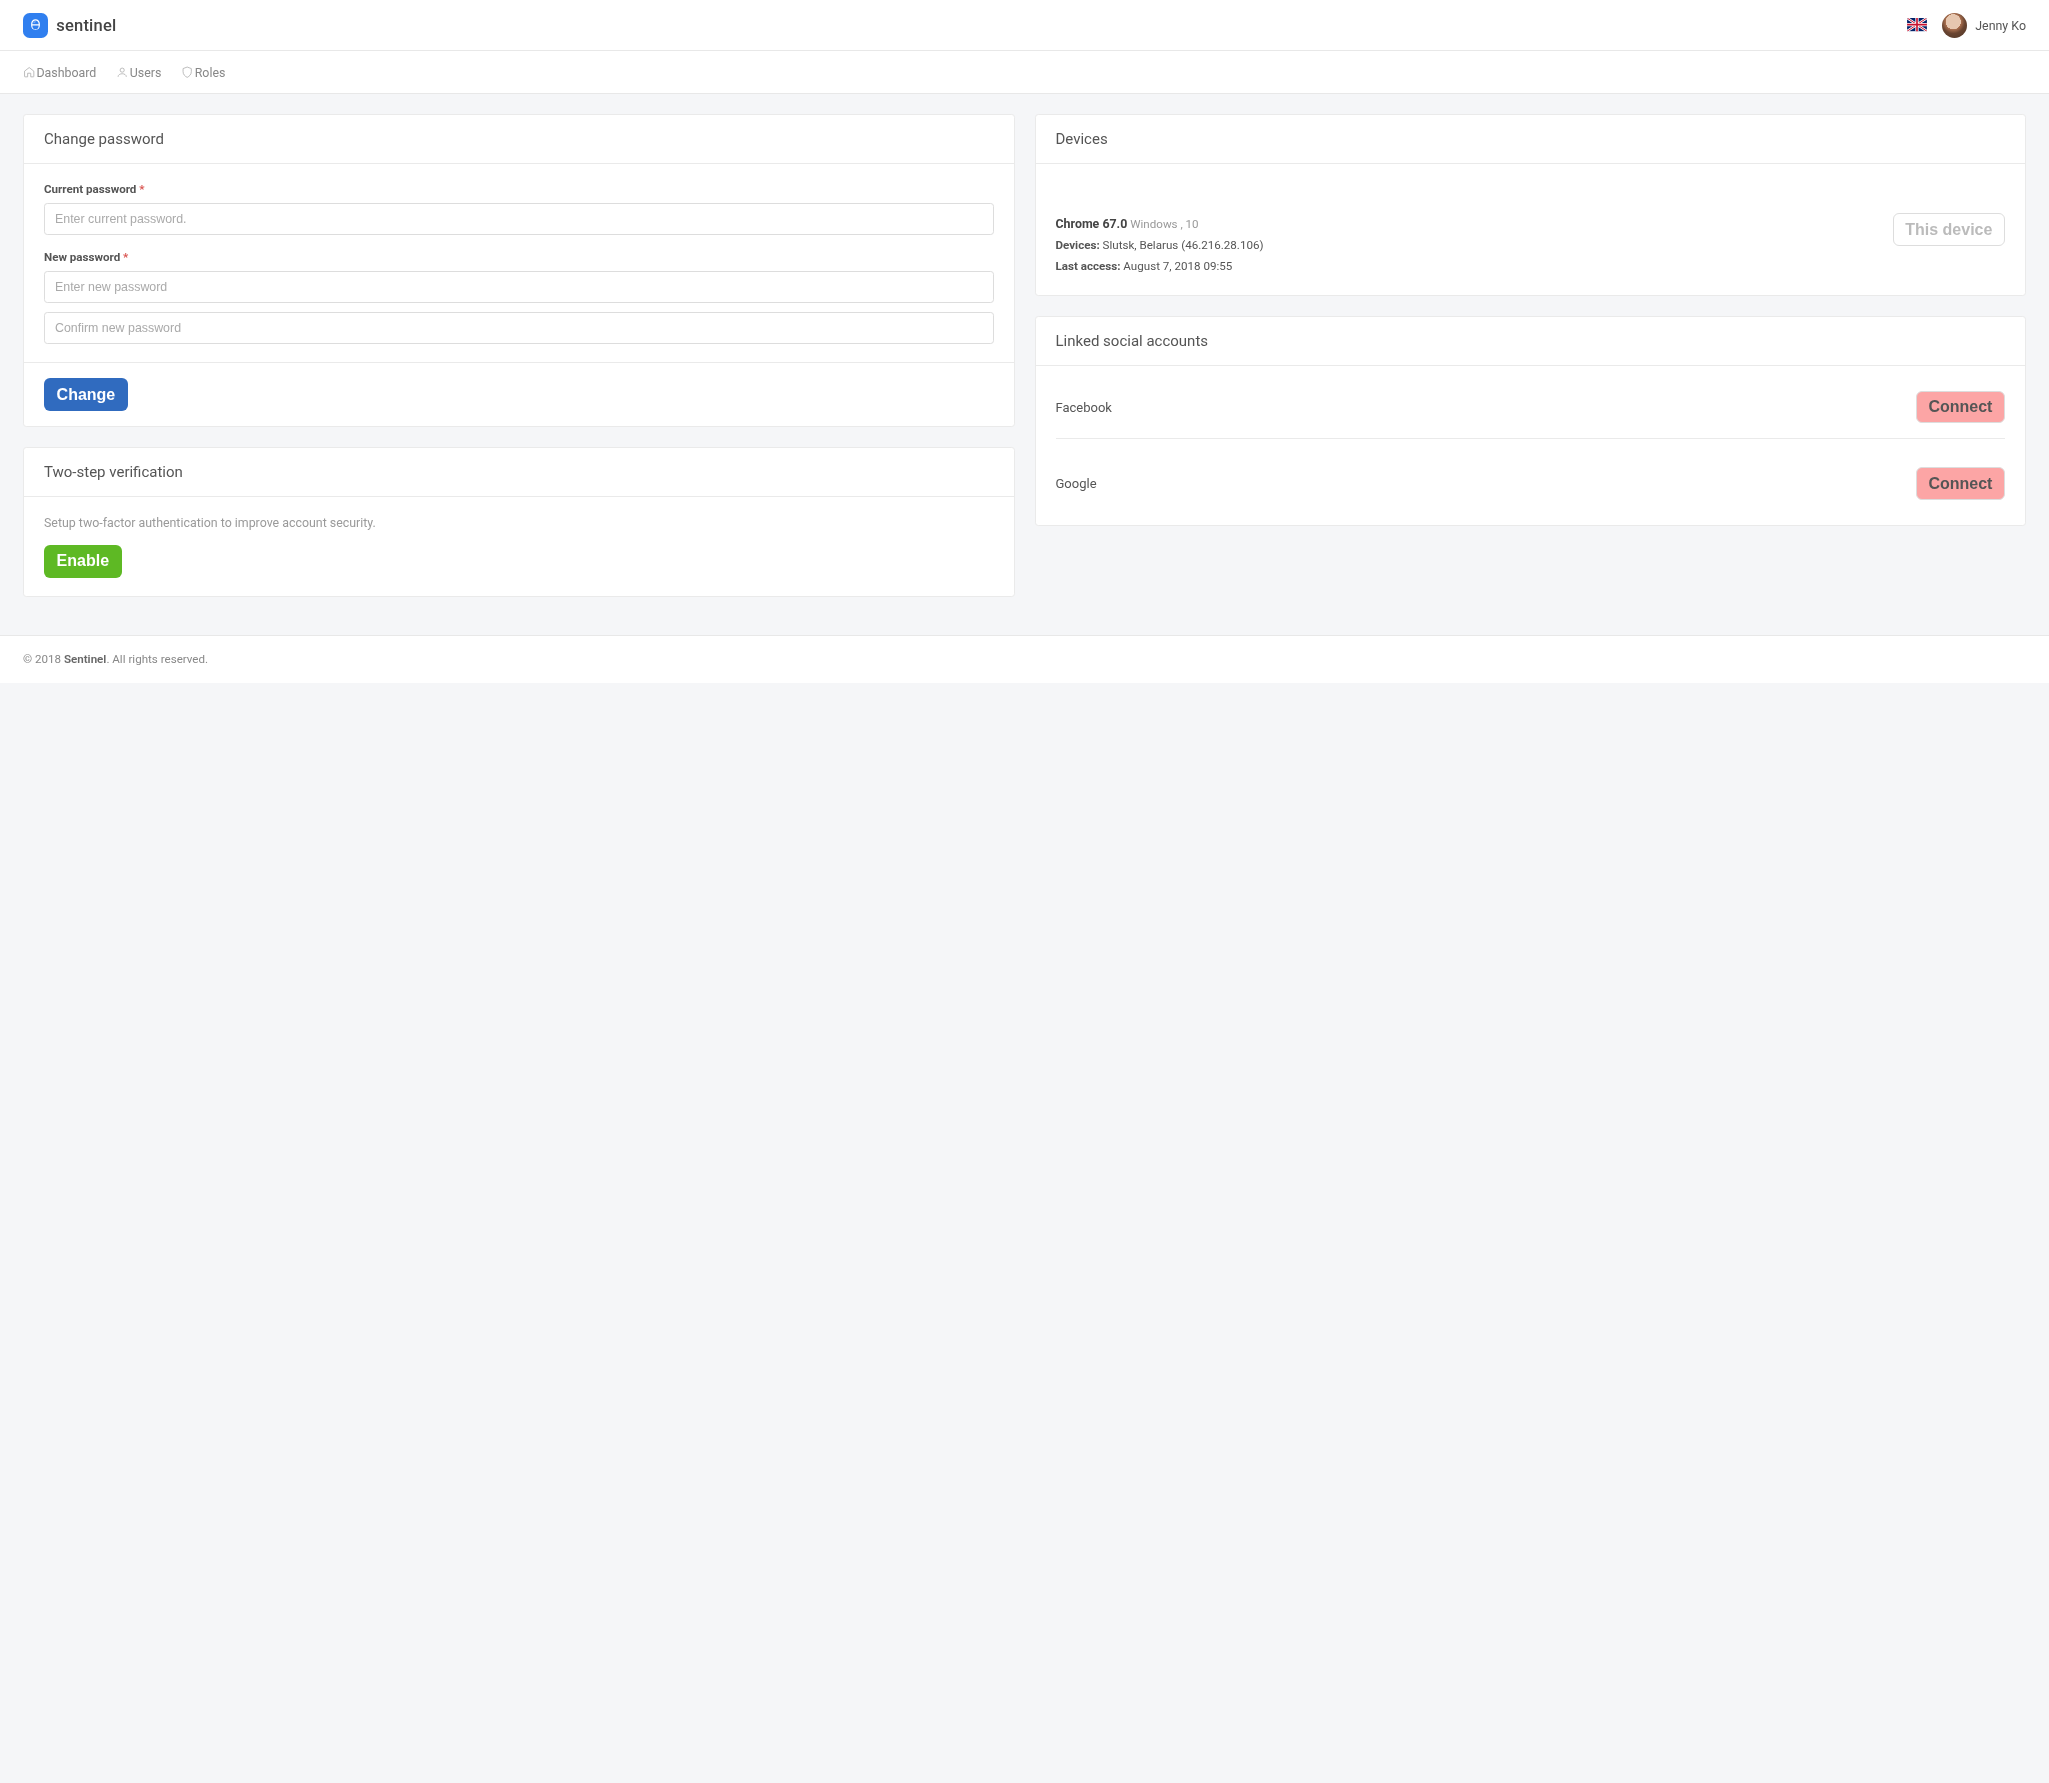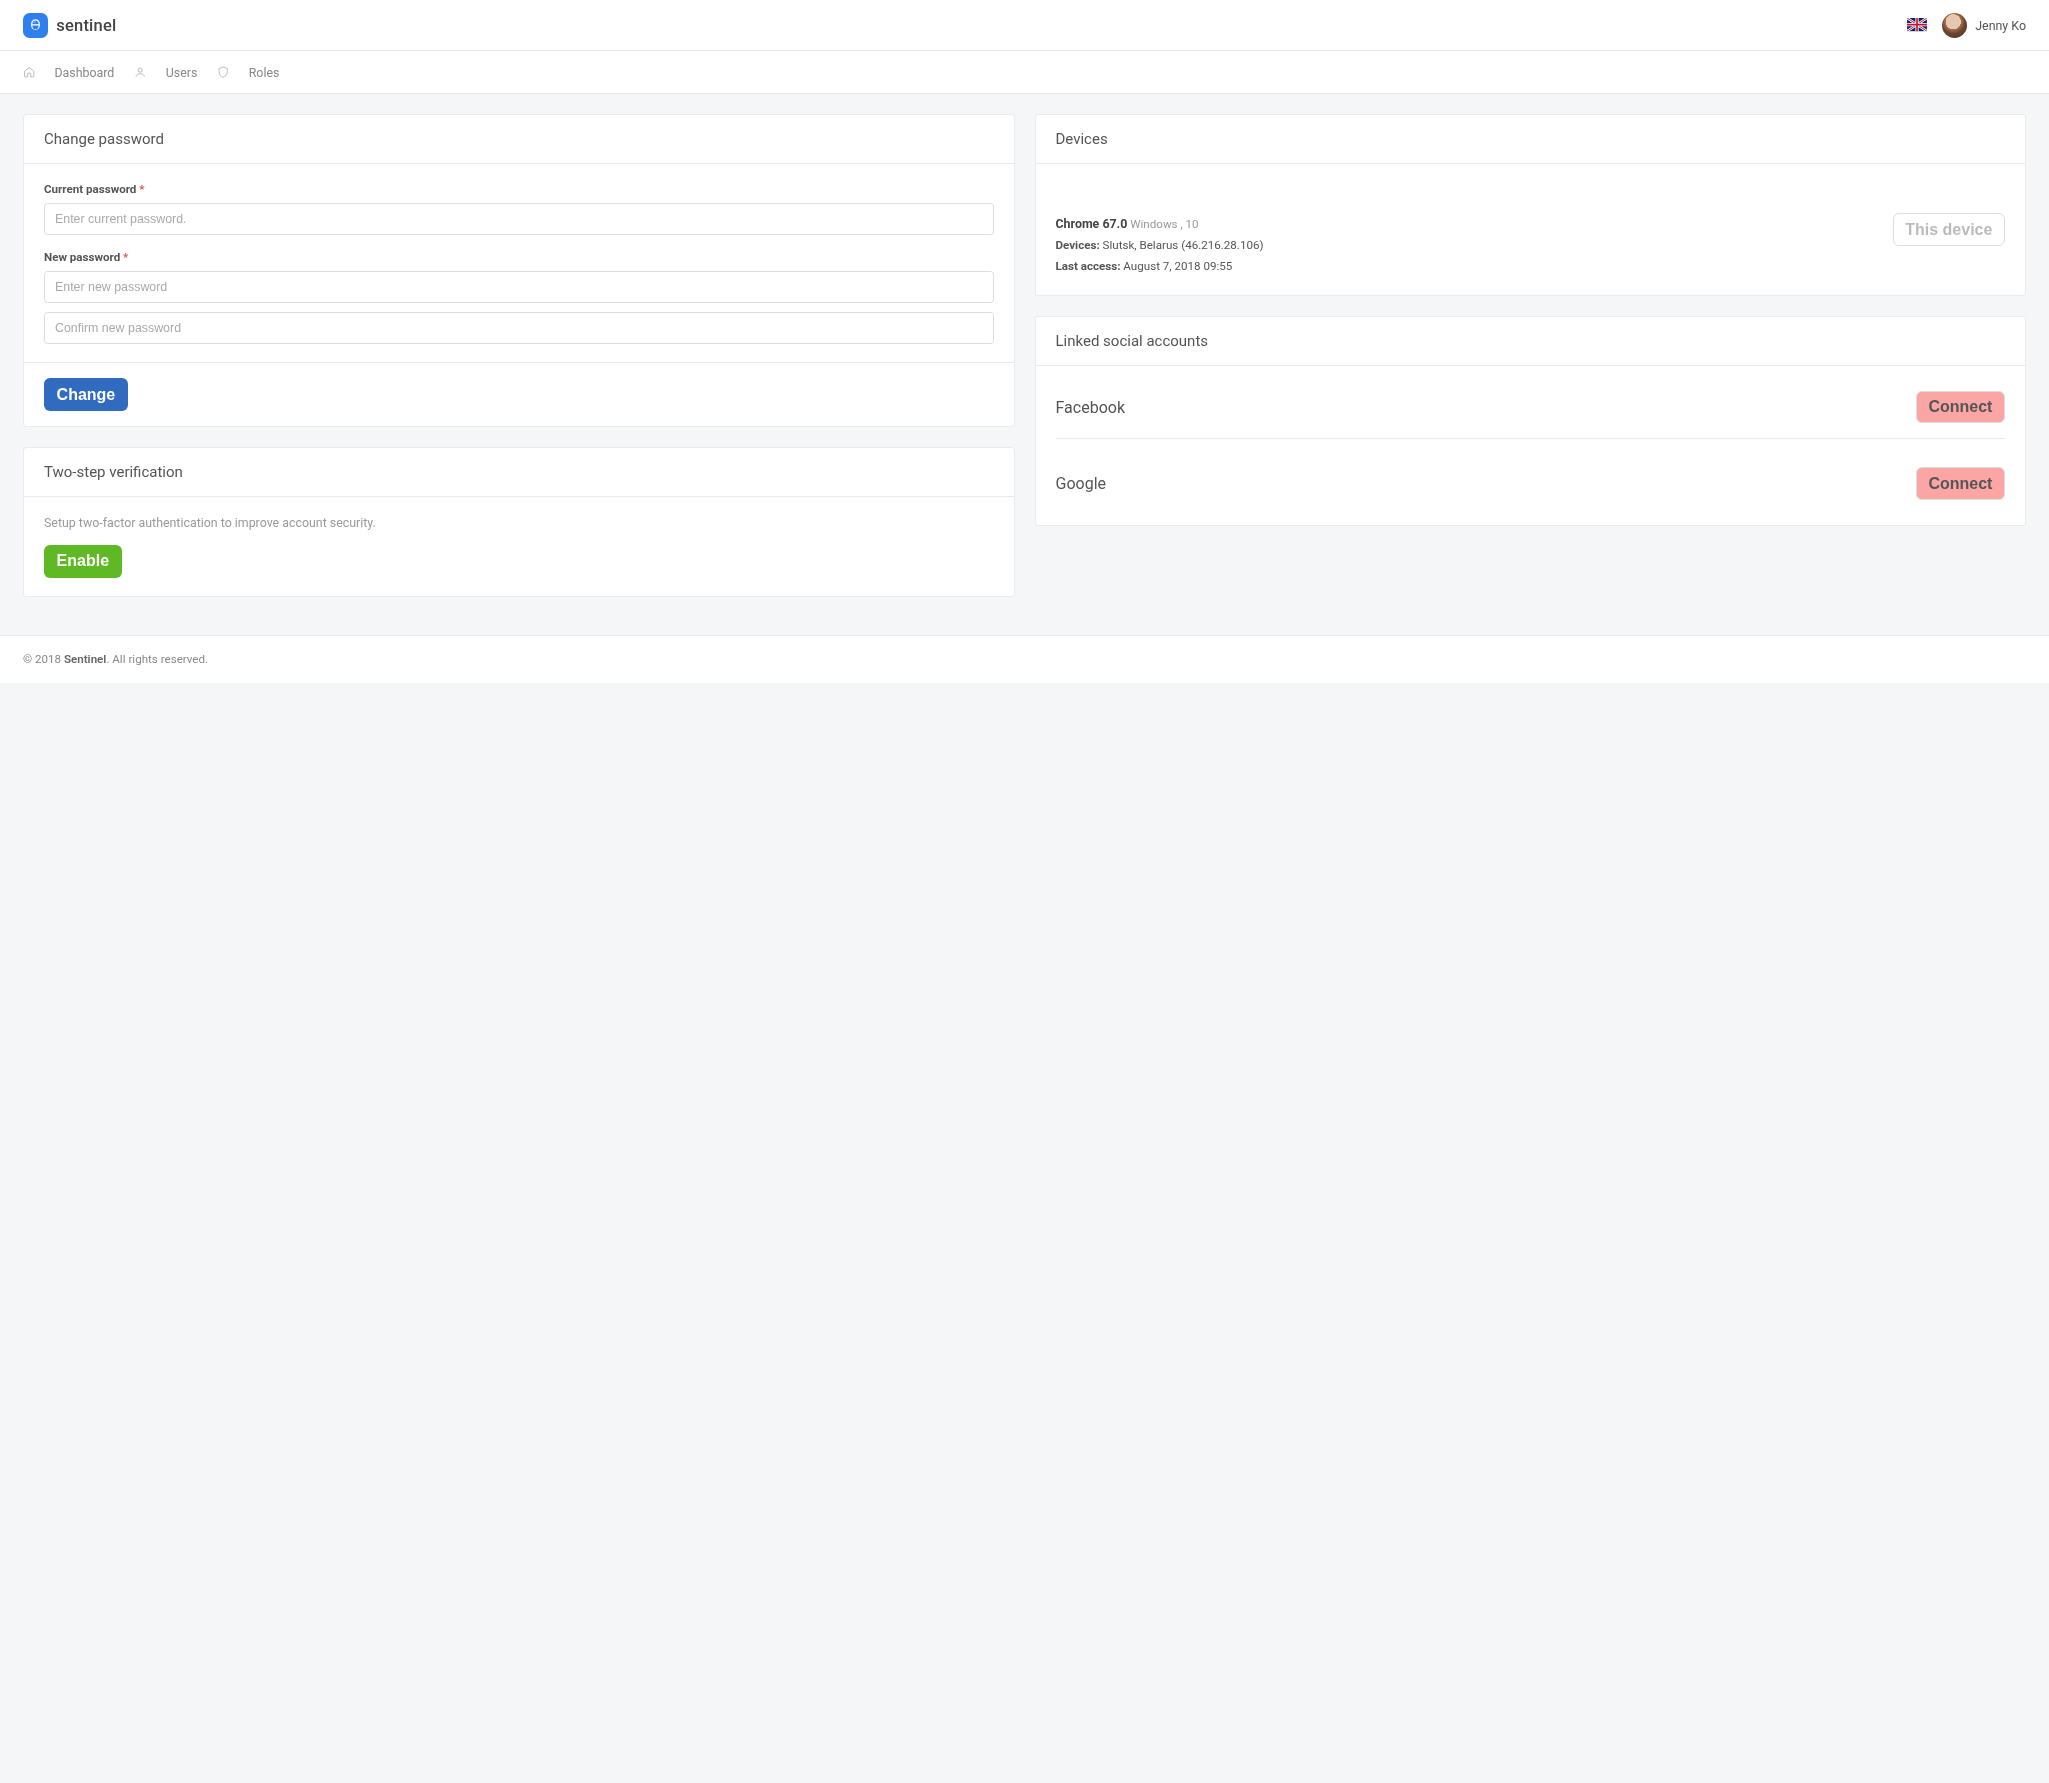--- a/index.html
+++ b/index.html
@@ -81,21 +81,21 @@
       border-bottom: 0.8px solid #e8e8e8;
       padding: 0 23px;
       height: 43px;
       display: flex;
       align-items: center;
       gap: 20px;
     }
     .nav-item {
       display: flex;
       align-items: center;
-      gap: 19px;
+      gap: 1px;
       color: #888;
       font-size: 12.4px;
       cursor: pointer;
     }
     .nav-item svg {
       width: 12.4px;
       height: 12.4px;
       stroke: #aaa;
       fill: none;
       stroke-width: 1.5;
@@ -233,21 +233,21 @@
       justify-content: space-between;
       align-items: center;
       padding: 6.6px 0;
     }
     .social-row + .social-row {
       border-top: 0.8px solid #eaeaea;
       margin-top: 8.3px;
       padding-top: 28px;
     }
     .social-name {
-      font-size: 16px;
+      font-size: 13px;
       color: #555;
     }
 
     .footer {
       background: #fff;
       border-top: 0.8px solid #e8e8e8;
       padding: 16.5px 23px;
       font-size: 11.6px;
       color: #888;
       margin-top: 18px;

